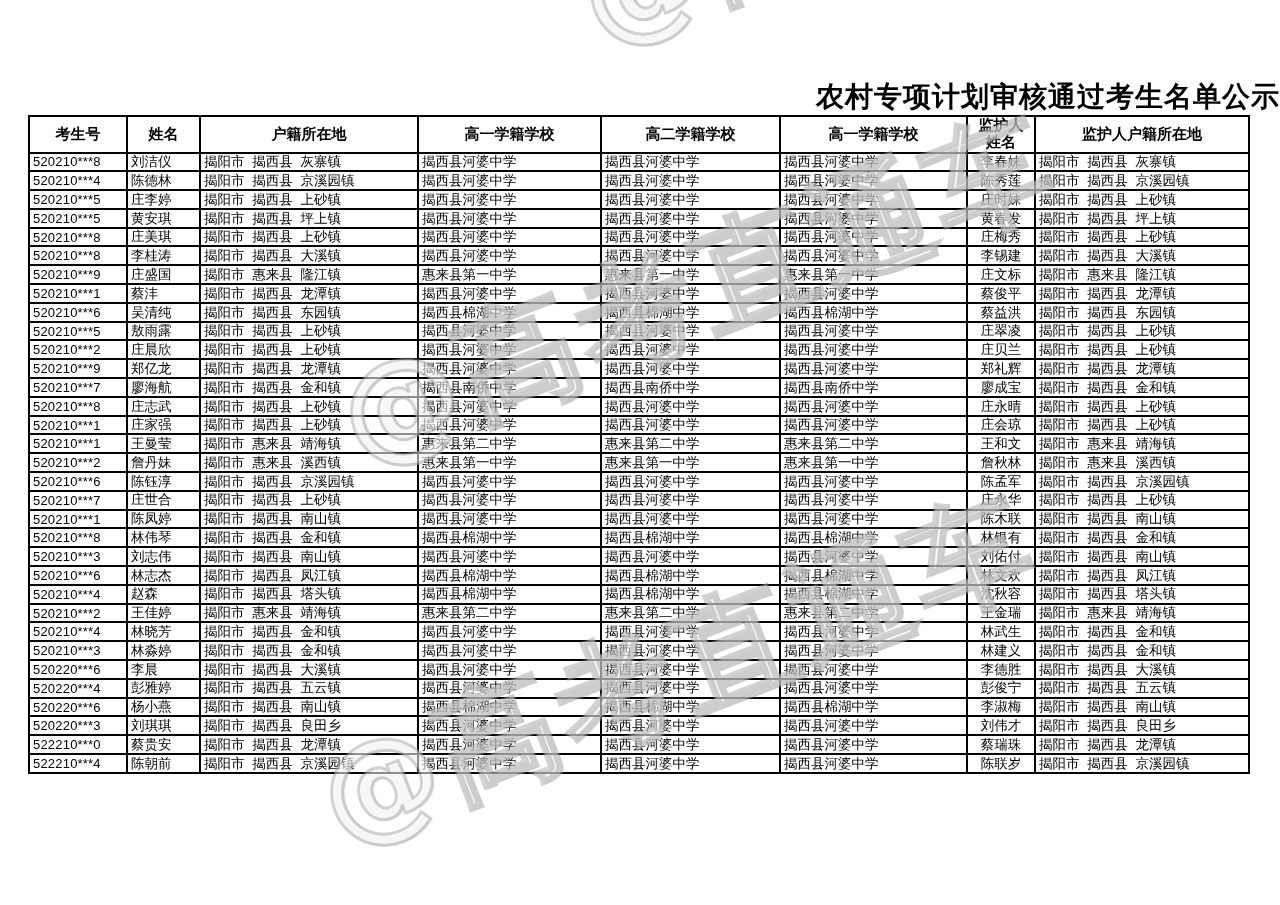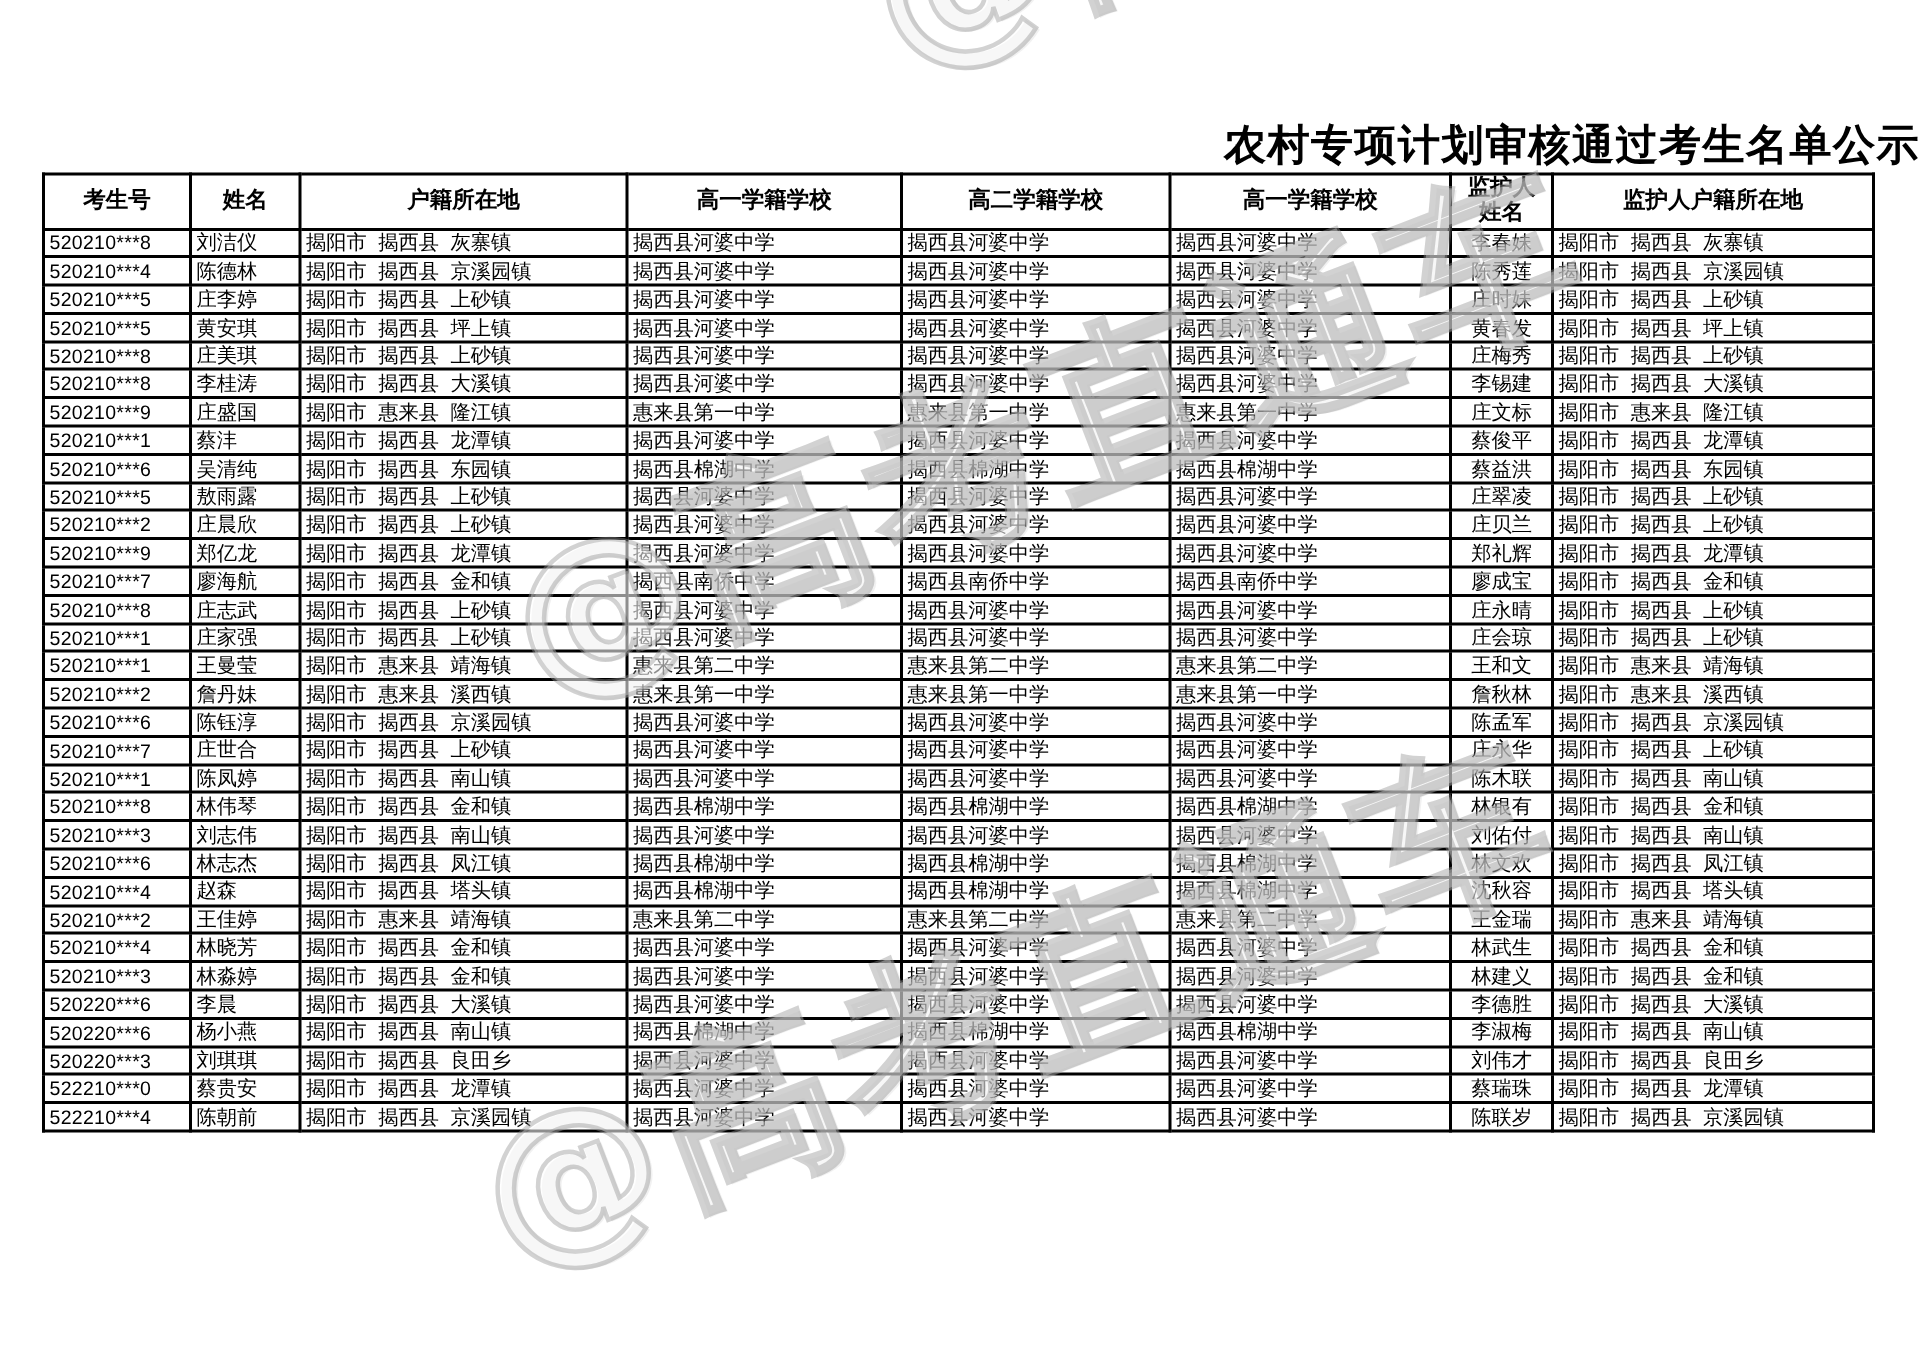--- a/index.html
+++ b/index.html
@@ -374,20 +374,30 @@
         <td class="c0">520220***6</td>
         <td class="c1">李晨</td>
         <td class="c2">揭阳市 揭西县 大溪镇</td>
         <td class="c3">揭西县河婆中学</td>
         <td class="c4">揭西县河婆中学</td>
         <td class="c5">揭西县河婆中学</td>
         <td class="c6">李德胜</td>
         <td class="c7">揭阳市 揭西县 大溪镇</td>
       </tr>
       <tr>
+        <td class="c0">520220***4</td>
+        <td class="c1">彭雅婷</td>
+        <td class="c2">揭阳市 揭西县 五云镇</td>
+        <td class="c3">揭西县河婆中学</td>
+        <td class="c4">揭西县河婆中学</td>
+        <td class="c5">揭西县河婆中学</td>
+        <td class="c6">彭俊宁</td>
+        <td class="c7">揭阳市 揭西县 五云镇</td>
+      </tr>
+      <tr>
         <td class="c0">520220***6</td>
         <td class="c1">杨小燕</td>
         <td class="c2">揭阳市 揭西县 南山镇</td>
         <td class="c3">揭西县棉湖中学</td>
         <td class="c4">揭西县棉湖中学</td>
         <td class="c5">揭西县棉湖中学</td>
         <td class="c6">李淑梅</td>
         <td class="c7">揭阳市 揭西县 南山镇</td>
       </tr>
       <tr>

